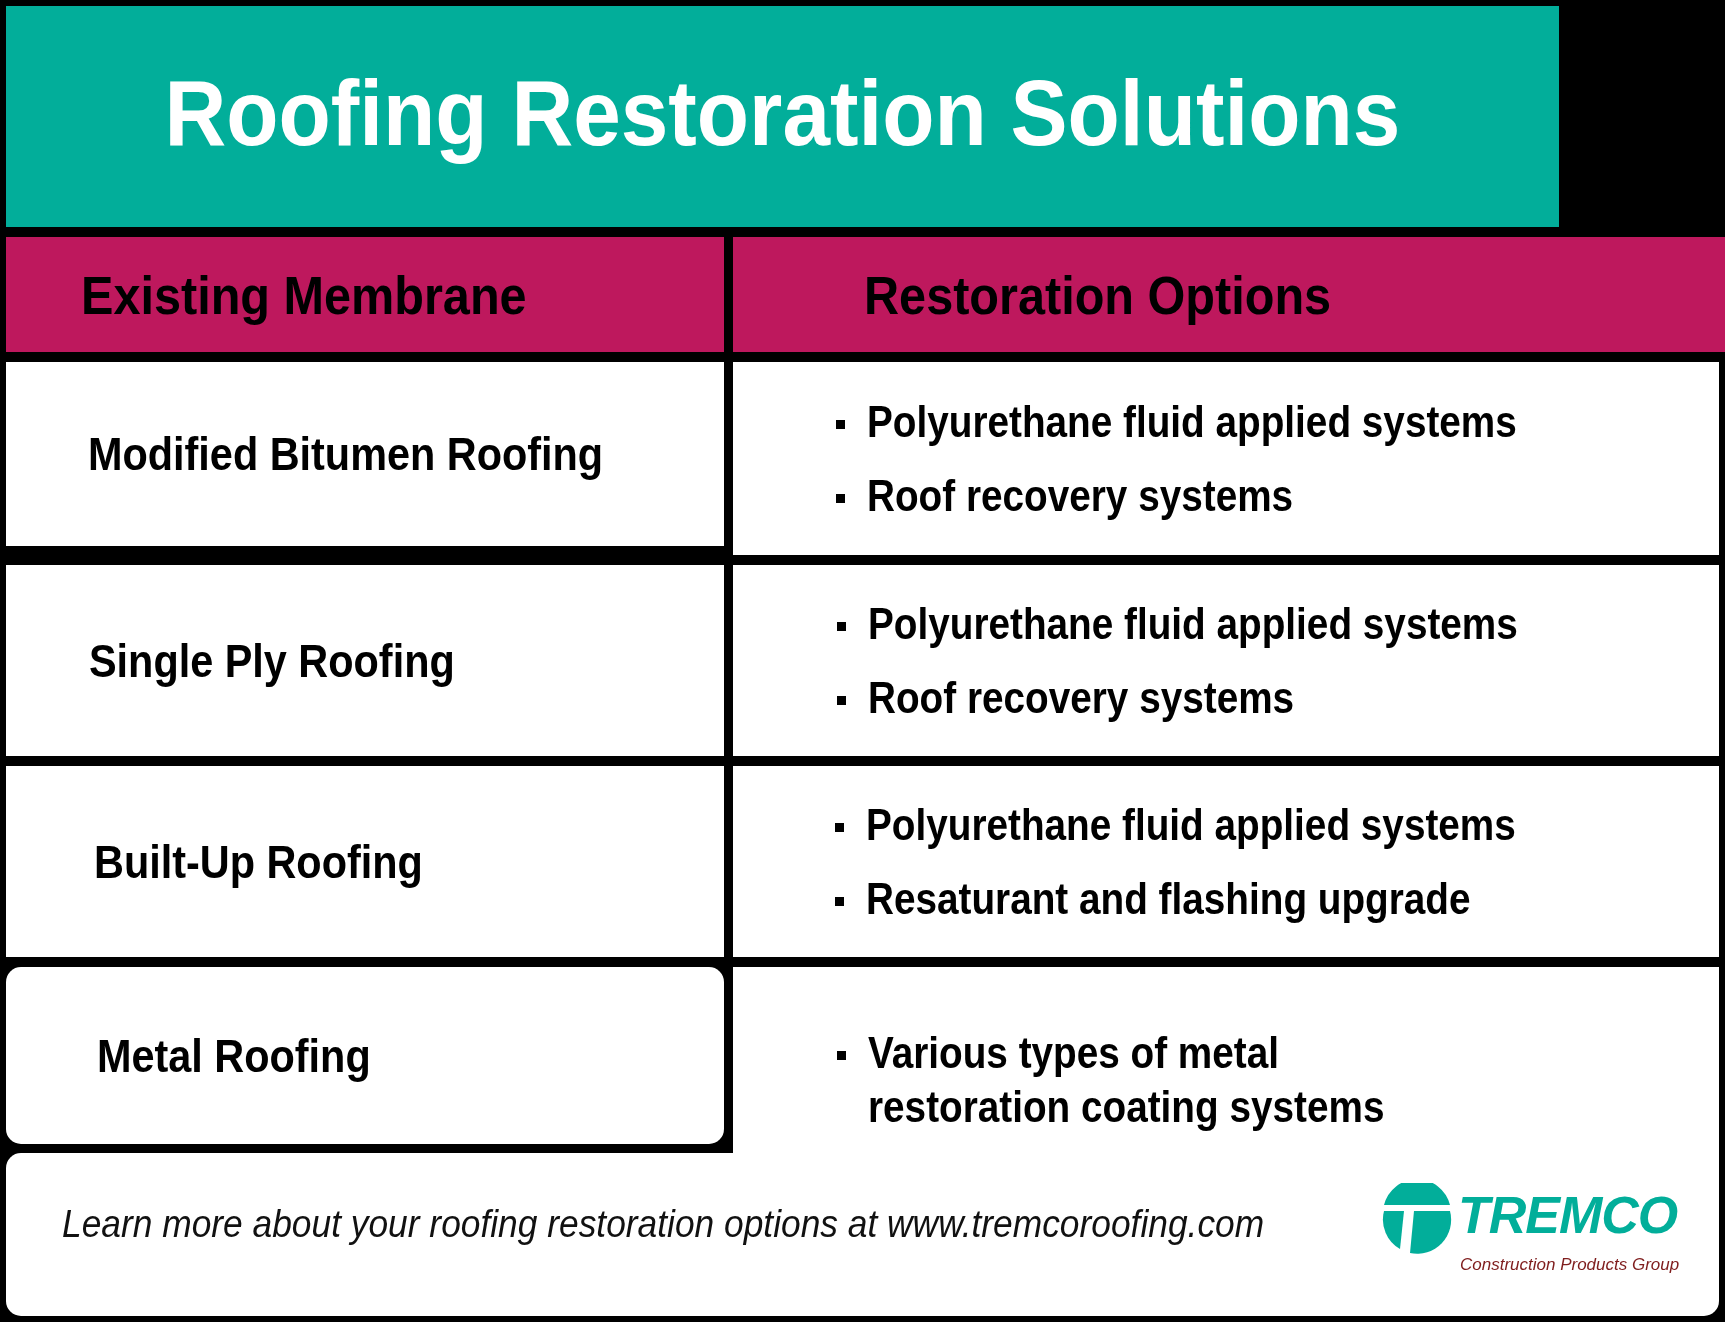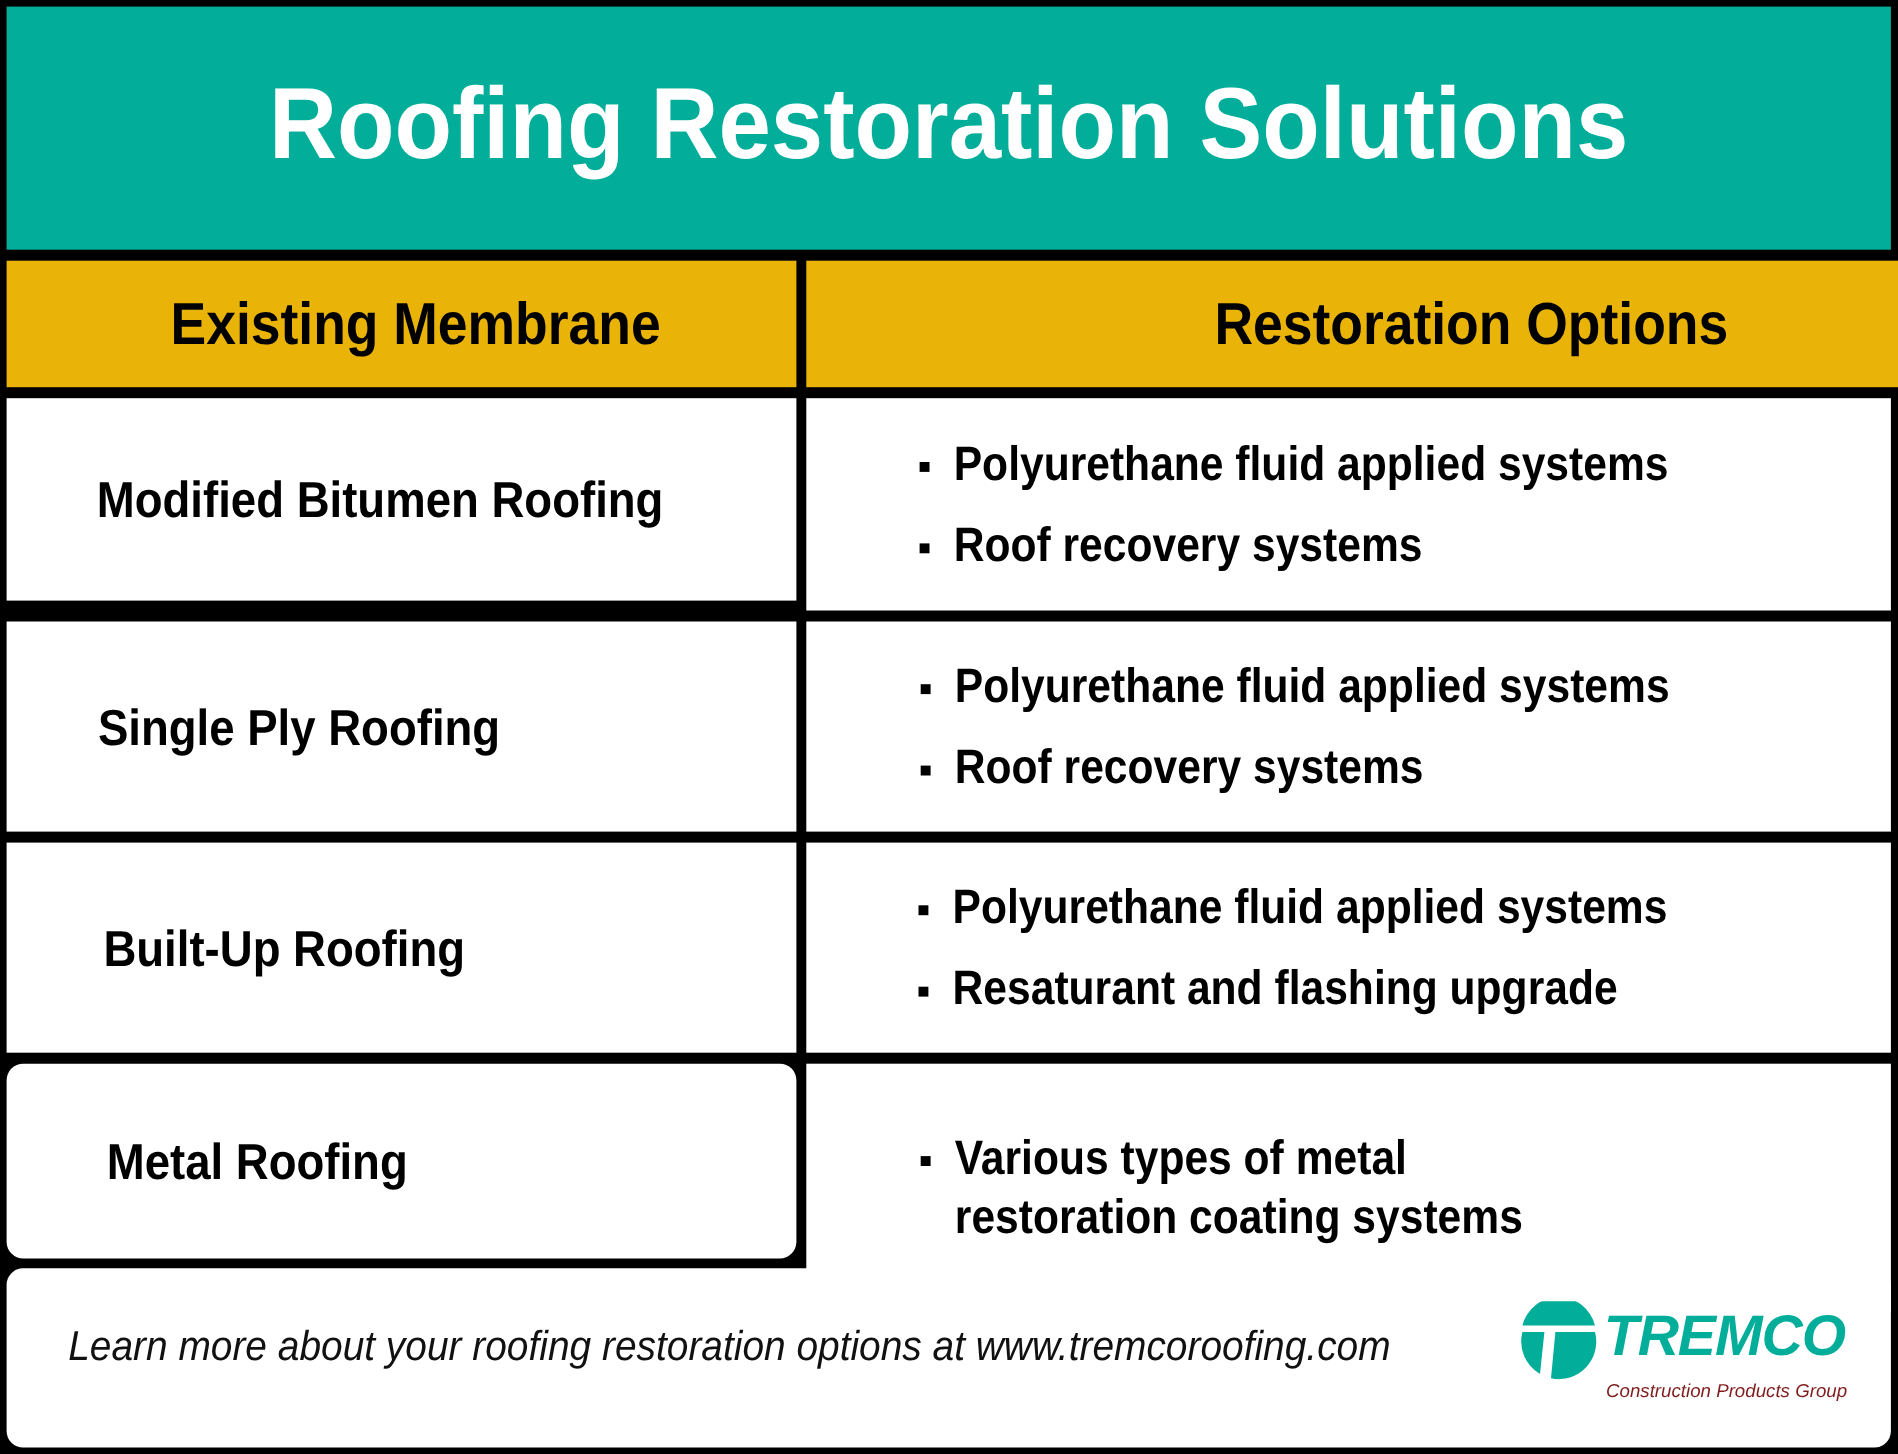--- a/index.html
+++ b/index.html
@@ -3,33 +3,33 @@
 <meta charset="utf-8">
 <style>
   * { box-sizing: border-box; margin: 0; padding: 0; }
   html, body { width: 1725px; height: 1322px; background: #000; overflow: hidden; }
   body { font-family: "Liberation Sans", sans-serif; }
   .frame {
     position: absolute; left: 0; top: 0; width: 1725px; height: 1322px;
     background: #000;
   }
   .title-bar {
-    position: absolute; left: 6px; top: 6px; width: 1713px; height: 221px;
+    position: absolute; left: 6px; top: 6px; width: 1553px; height: 221px;
     background: #02ae9a;
     display: flex; align-items: center; justify-content: center;
   }
   .title {
     color: #ffffff; font-weight: bold; font-size: 92px; letter-spacing: 0px;
     transform: scaleX(0.93); white-space: nowrap; margin-top: -6px;
   }
   .cell {
     position: absolute; background: #fff;
     display: flex; align-items: center;
   }
-  .hdr { background: #eab308; justify-content: center; }
+  .hdr { background: #be185d; }
   .hdr-text {
     font-weight: bold; font-size: 54px; color: #000; white-space: nowrap;
     transform: scaleX(0.9); transform-origin: left center;
   }
   .left-text {
     font-weight: bold; font-size: 46px; color: #000; white-space: nowrap;
     transform: scaleX(0.9); transform-origin: left center;
   }
   .opts { list-style: none; }
   .opt {

